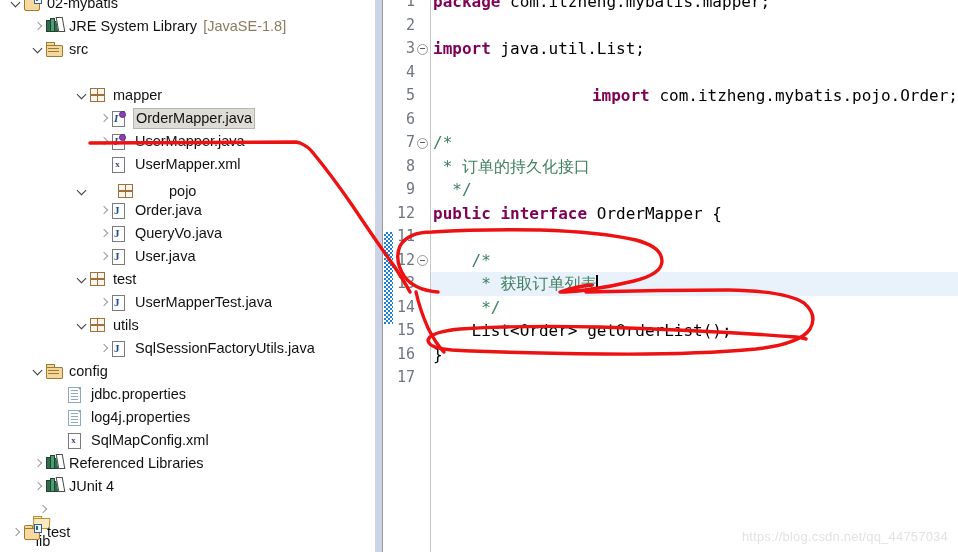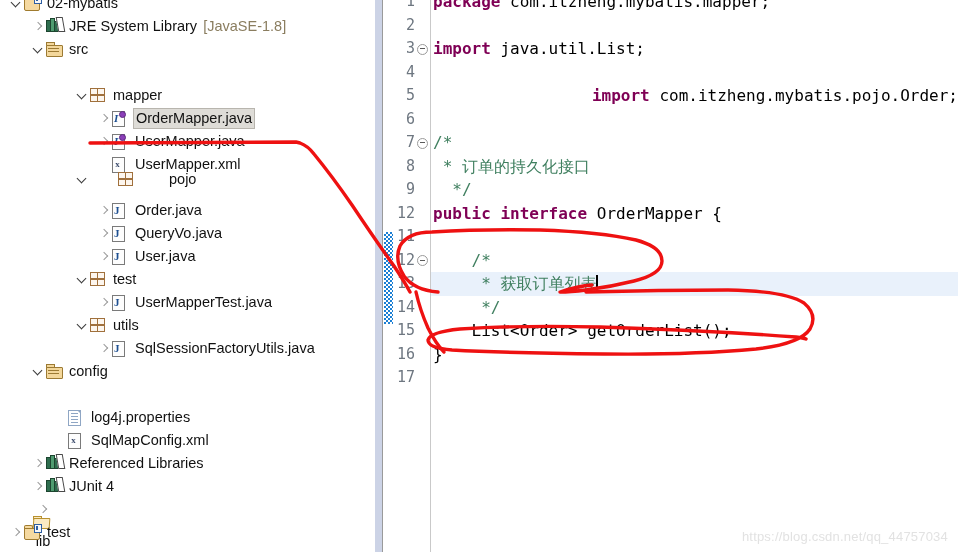--- a/index.html
+++ b/index.html
@@ -456,21 +456,21 @@
       <div class="tree-row" style="position: absolute; left: 98px; top: 153px;">
         <span class="twisty"></span>
         <span class="ico">
           <span class="ic ic-xml">
             <span class="pg"></span>
             <span class="x">x</span>
           </span>
         </span>
         <span class="label">UserMapper.xml</span>
       </div>
-      <div class="tree-row" style="position: absolute; left: 76px; top: 168px; gap: 28px;">
+      <div class="tree-row" style="position: absolute; left: 76px; top: 180px; gap: 28px;">
         <span class="twisty expanded"></span>
         <span class="ico">
           <span class="ic ic-pkg">
             <span class="g"></span>
           </span>
         </span>
         <span class="label">pojo</span>
       </div>
       <div class="tree-row" style="position: absolute; left: 98px; top: 199px;">
         <span class="twisty collapsed"></span>
@@ -543,20 +543,29 @@
       <div class="tree-row" style="position: absolute; left: 32px; top: 360px;">
         <span class="twisty expanded"></span>
         <span class="ico">
           <span class="ic ic-srcfolder">
             <span class="ft"></span>
             <span class="fb"></span>
             <span class="bar"></span>
           </span>
         </span>
         <span class="label">config</span>
+      </div>
+      <div class="tree-row" style="position: absolute; left: 54px; top: 383px;">
+        <span class="twisty"></span>
+        <span class="ico">
+          <span class="ic ic-prop">
+            <span class="pg"></span>
+          </span>
+        </span>
+        <span class="label">jdbc.properties</span>
       </div>
       <div class="tree-row" style="position: absolute; left: 54px; top: 406px;">
         <span class="twisty"></span>
         <span class="ico">
           <span class="ic ic-prop">
             <span class="pg"></span>
           </span>
         </span>
         <span class="label">log4j.properties</span>
       </div>

